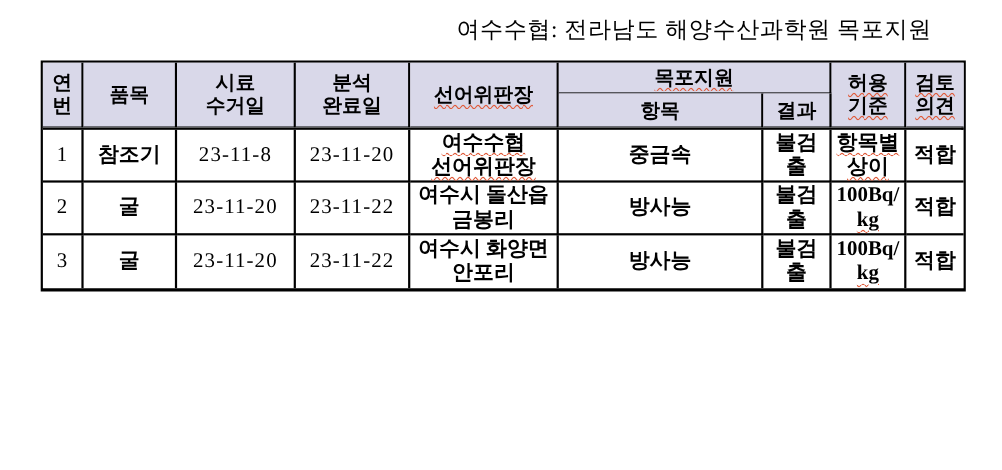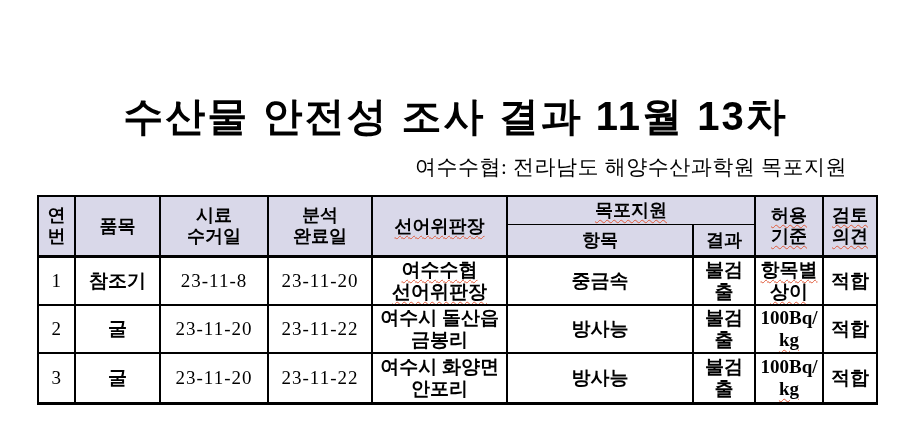--- a/index.html
+++ b/index.html
@@ -80,21 +80,20 @@
     text-decoration-color:#e05a3a;
     text-decoration-thickness:1px;
     text-underline-offset:3px;
   }
 </style>
 </head>
 <body>
 
 <div class="page">
 
-  <h1 class="title">수산물 안전성 조사 결과 11월 13차</h1>
 
   <div class="subtitle">여수수협: 전라남도 해양수산과학원 목포지원</div>
 
   <table class="tbl">
     <colgroup>
       <col style="width:37px">
         <col style="width:85px">
         <col style="width:108px">
       <col style="width:104px">
         <col style="width:135px">

